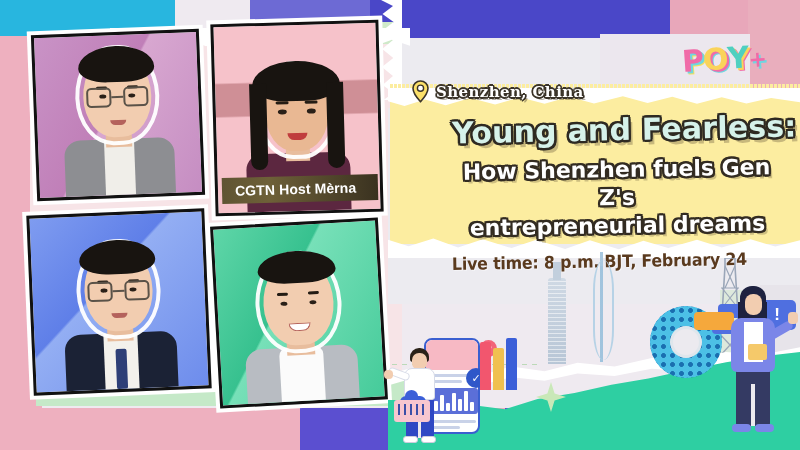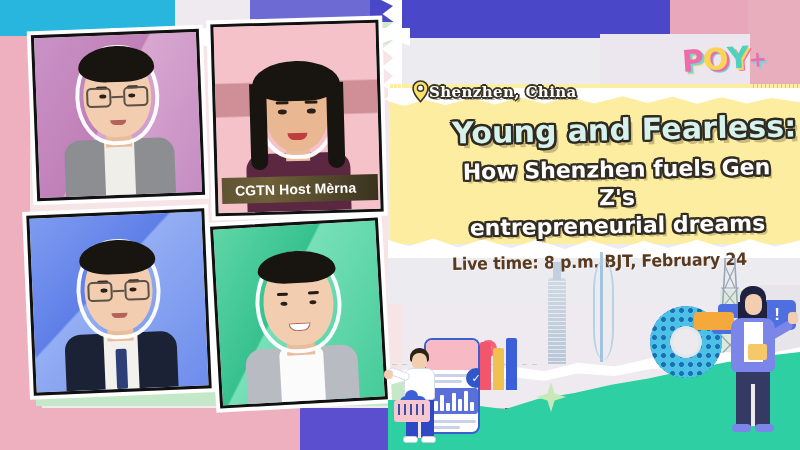--- a/index.html
+++ b/index.html
@@ -145,21 +145,21 @@
     background:linear-gradient(90deg,#5f5433 0%,#6e6038 30%,#3a3220 100%);
     color:#ffffff; font-size:14px; font-weight:bold;
     display:flex; align-items:center; padding-left:13px;
     transform:rotate(-1.5deg);
     letter-spacing:.1px;
   }
 
   
   .loc {
     position:absolute; left:412px; top:80px;
-    display:flex; align-items:center; 
+    display:flex; align-items:center; gap:7px;
   }
   .pin { width:17px; height:23px; position:relative; }
   .pin svg { display:block; }
   .loc-text {
     font-family:"DejaVu Serif", serif;
     font-size:15px; font-weight:bold; color:#ffffff;
     letter-spacing:.4px;
     text-shadow:
       -1.4px -1.4px 0 #3a3328, 1.4px -1.4px 0 #3a3328,
       -1.4px 1.4px 0 #3a3328, 1.4px 1.4px 0 #3a3328,

